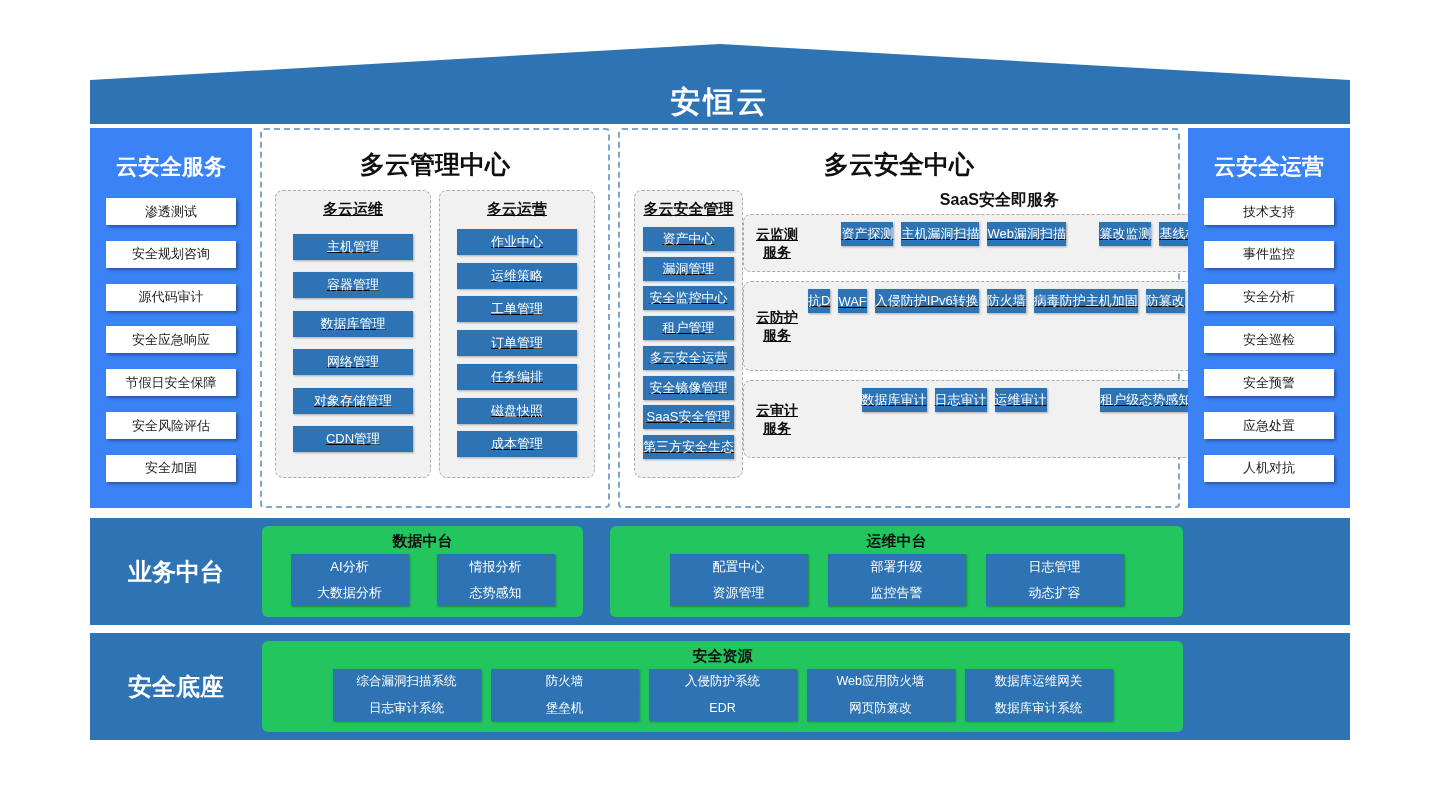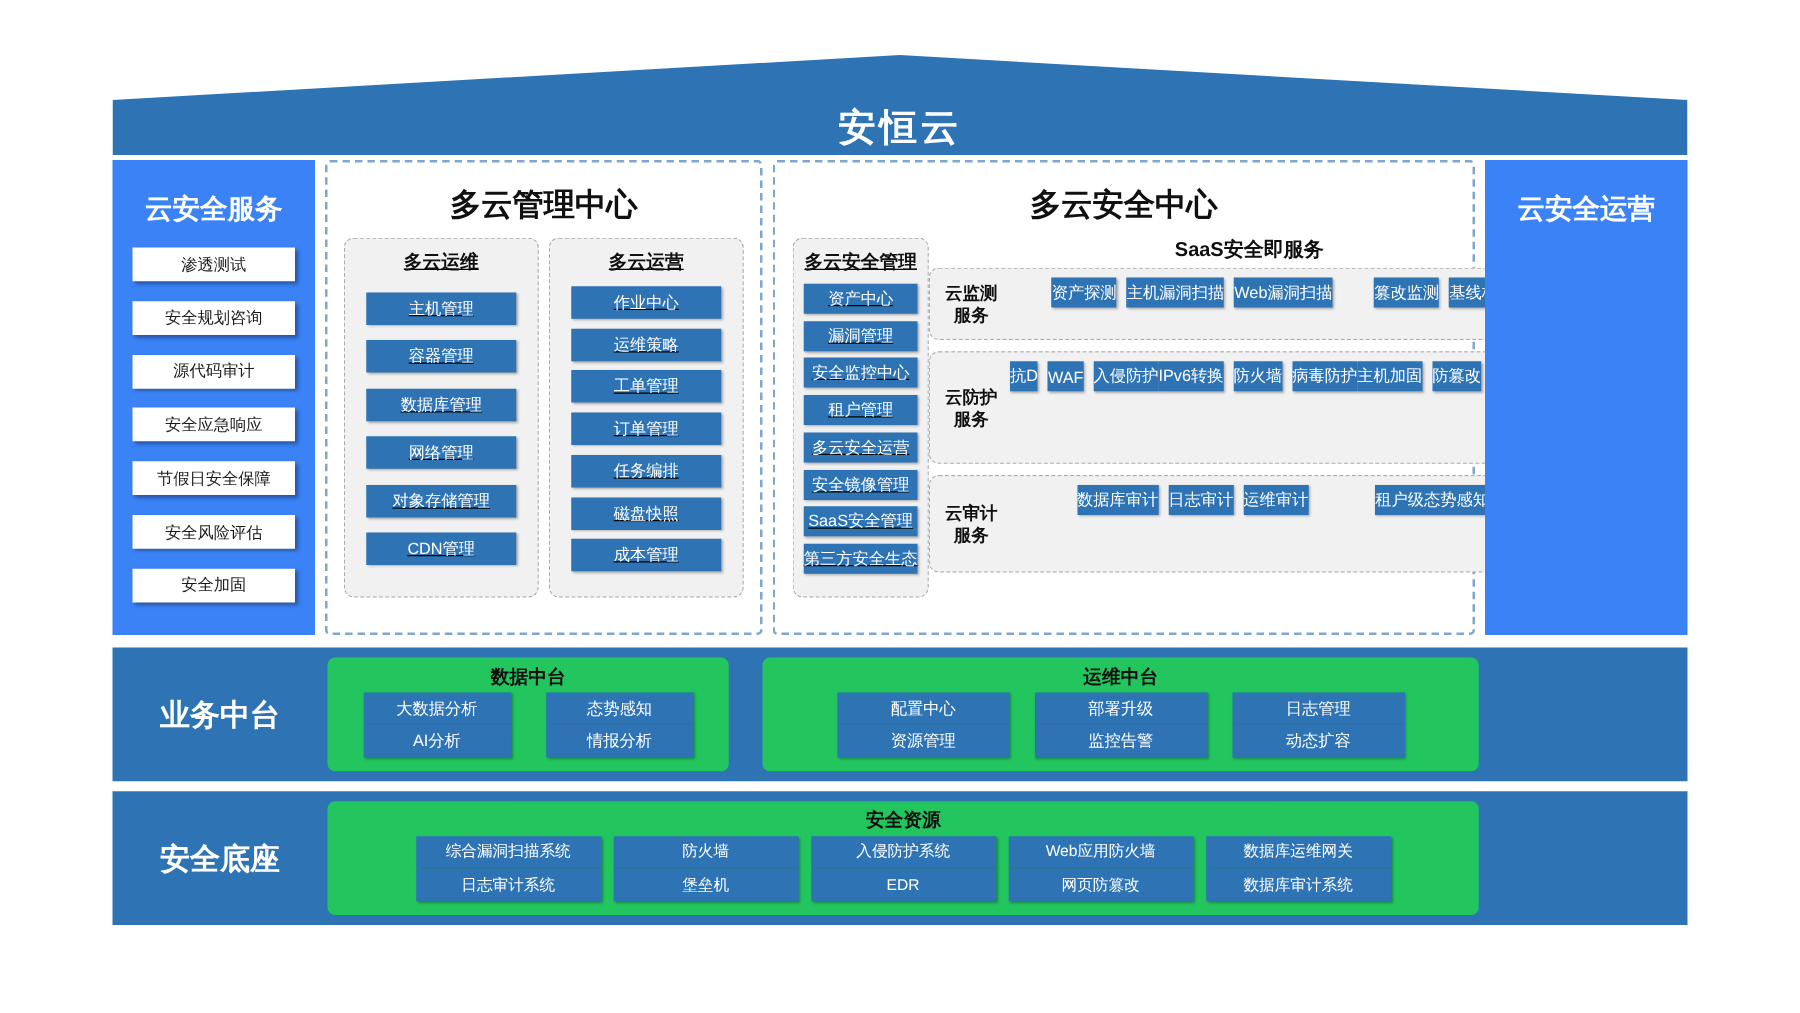--- a/index.html
+++ b/index.html
@@ -58,21 +58,21 @@
   .col-panel { width:156px; display:flex; flex-direction:column; padding:9px 17px 12px;text-decoration:underline; }
   .col-title { text-align:center; font-size:15px; font-weight:bold; color:#101010; margin-bottom:2px; white-space:nowrap; }
   .col-items { flex:1; display:flex; flex-direction:column; justify-content:space-evenly; }
 
   
   .sec-body { display:flex; padding:0 14px; height:288px; }
   .sec-mgmt { width:128px; padding:9px 8px 12px; }
   .sec-mgmt .btn { height:24px; }
   .saas { flex:1; display:flex; flex-direction:column; }
   .saas-title { text-align:center; font-size:16px; font-weight:bold; color:#101010; height:24px; }
-  .saas-panels { display:flex; flex-direction:column; gap:9px; }
+  .saas-panels { display:flex; flex-direction:column; gap:9px;text-decoration:underline; }
   .saas-panel { display:flex; align-items:center; padding:7px 10px 7px 6px; }
   .saas-panel.h58 { height:58px; }
   .saas-panel.h90 { height:90px; }
   .saas-panel.h78 { height:78px; }
   .saas-label {
     width:54px; font-size:14px; font-weight:bold; color:#101010;
     text-align:center; line-height:1.3; word-break:break-all;
   }
   .saas-rows { flex:1; display:flex; flex-direction:row; justify-content:space-evenly; height:100%; margin-left:4px; }
   .saas-row { display:flex; gap:8px; justify-content:center; }
@@ -235,35 +235,44 @@
           </div>
 
         </div>
       </div>
 
     </div>
   </section>
 
   <aside class="side right">
     <div class="side-title">云安全运营</div>
+    <div class="side-items">
+      <div class="side-item">技术支持</div>
+      <div class="side-item">事件监控</div>
+      <div class="side-item">安全分析</div>
+      <div class="side-item">安全巡检</div>
+      <div class="side-item">安全预警</div>
+      <div class="side-item">应急处置</div>
+      <div class="side-item">人机对抗</div>
+    </div>
   </aside>
 
   <section class="band business">
     <div class="band-label">业务中台</div>
 
     <div class="white-panel panel-data">
       <div class="panel-title">数据中台</div>
       <div class="panel-rows">
         <div class="panel-row">
+          <div class="btn">AI分析</div>
+          <div class="btn">情报分析</div>
+        </div>
+        <div class="panel-row">
           <div class="btn">大数据分析</div>
           <div class="btn">态势感知</div>
-        </div>
-        <div class="panel-row">
-          <div class="btn">AI分析</div>
-          <div class="btn">情报分析</div>
         </div>
       </div>
     </div>
 
     <div class="white-panel panel-ops">
       <div class="panel-title">运维中台</div>
       <div class="panel-rows">
         <div class="panel-row">
           <div class="btn">配置中心</div>
           <div class="btn">部署升级</div>

